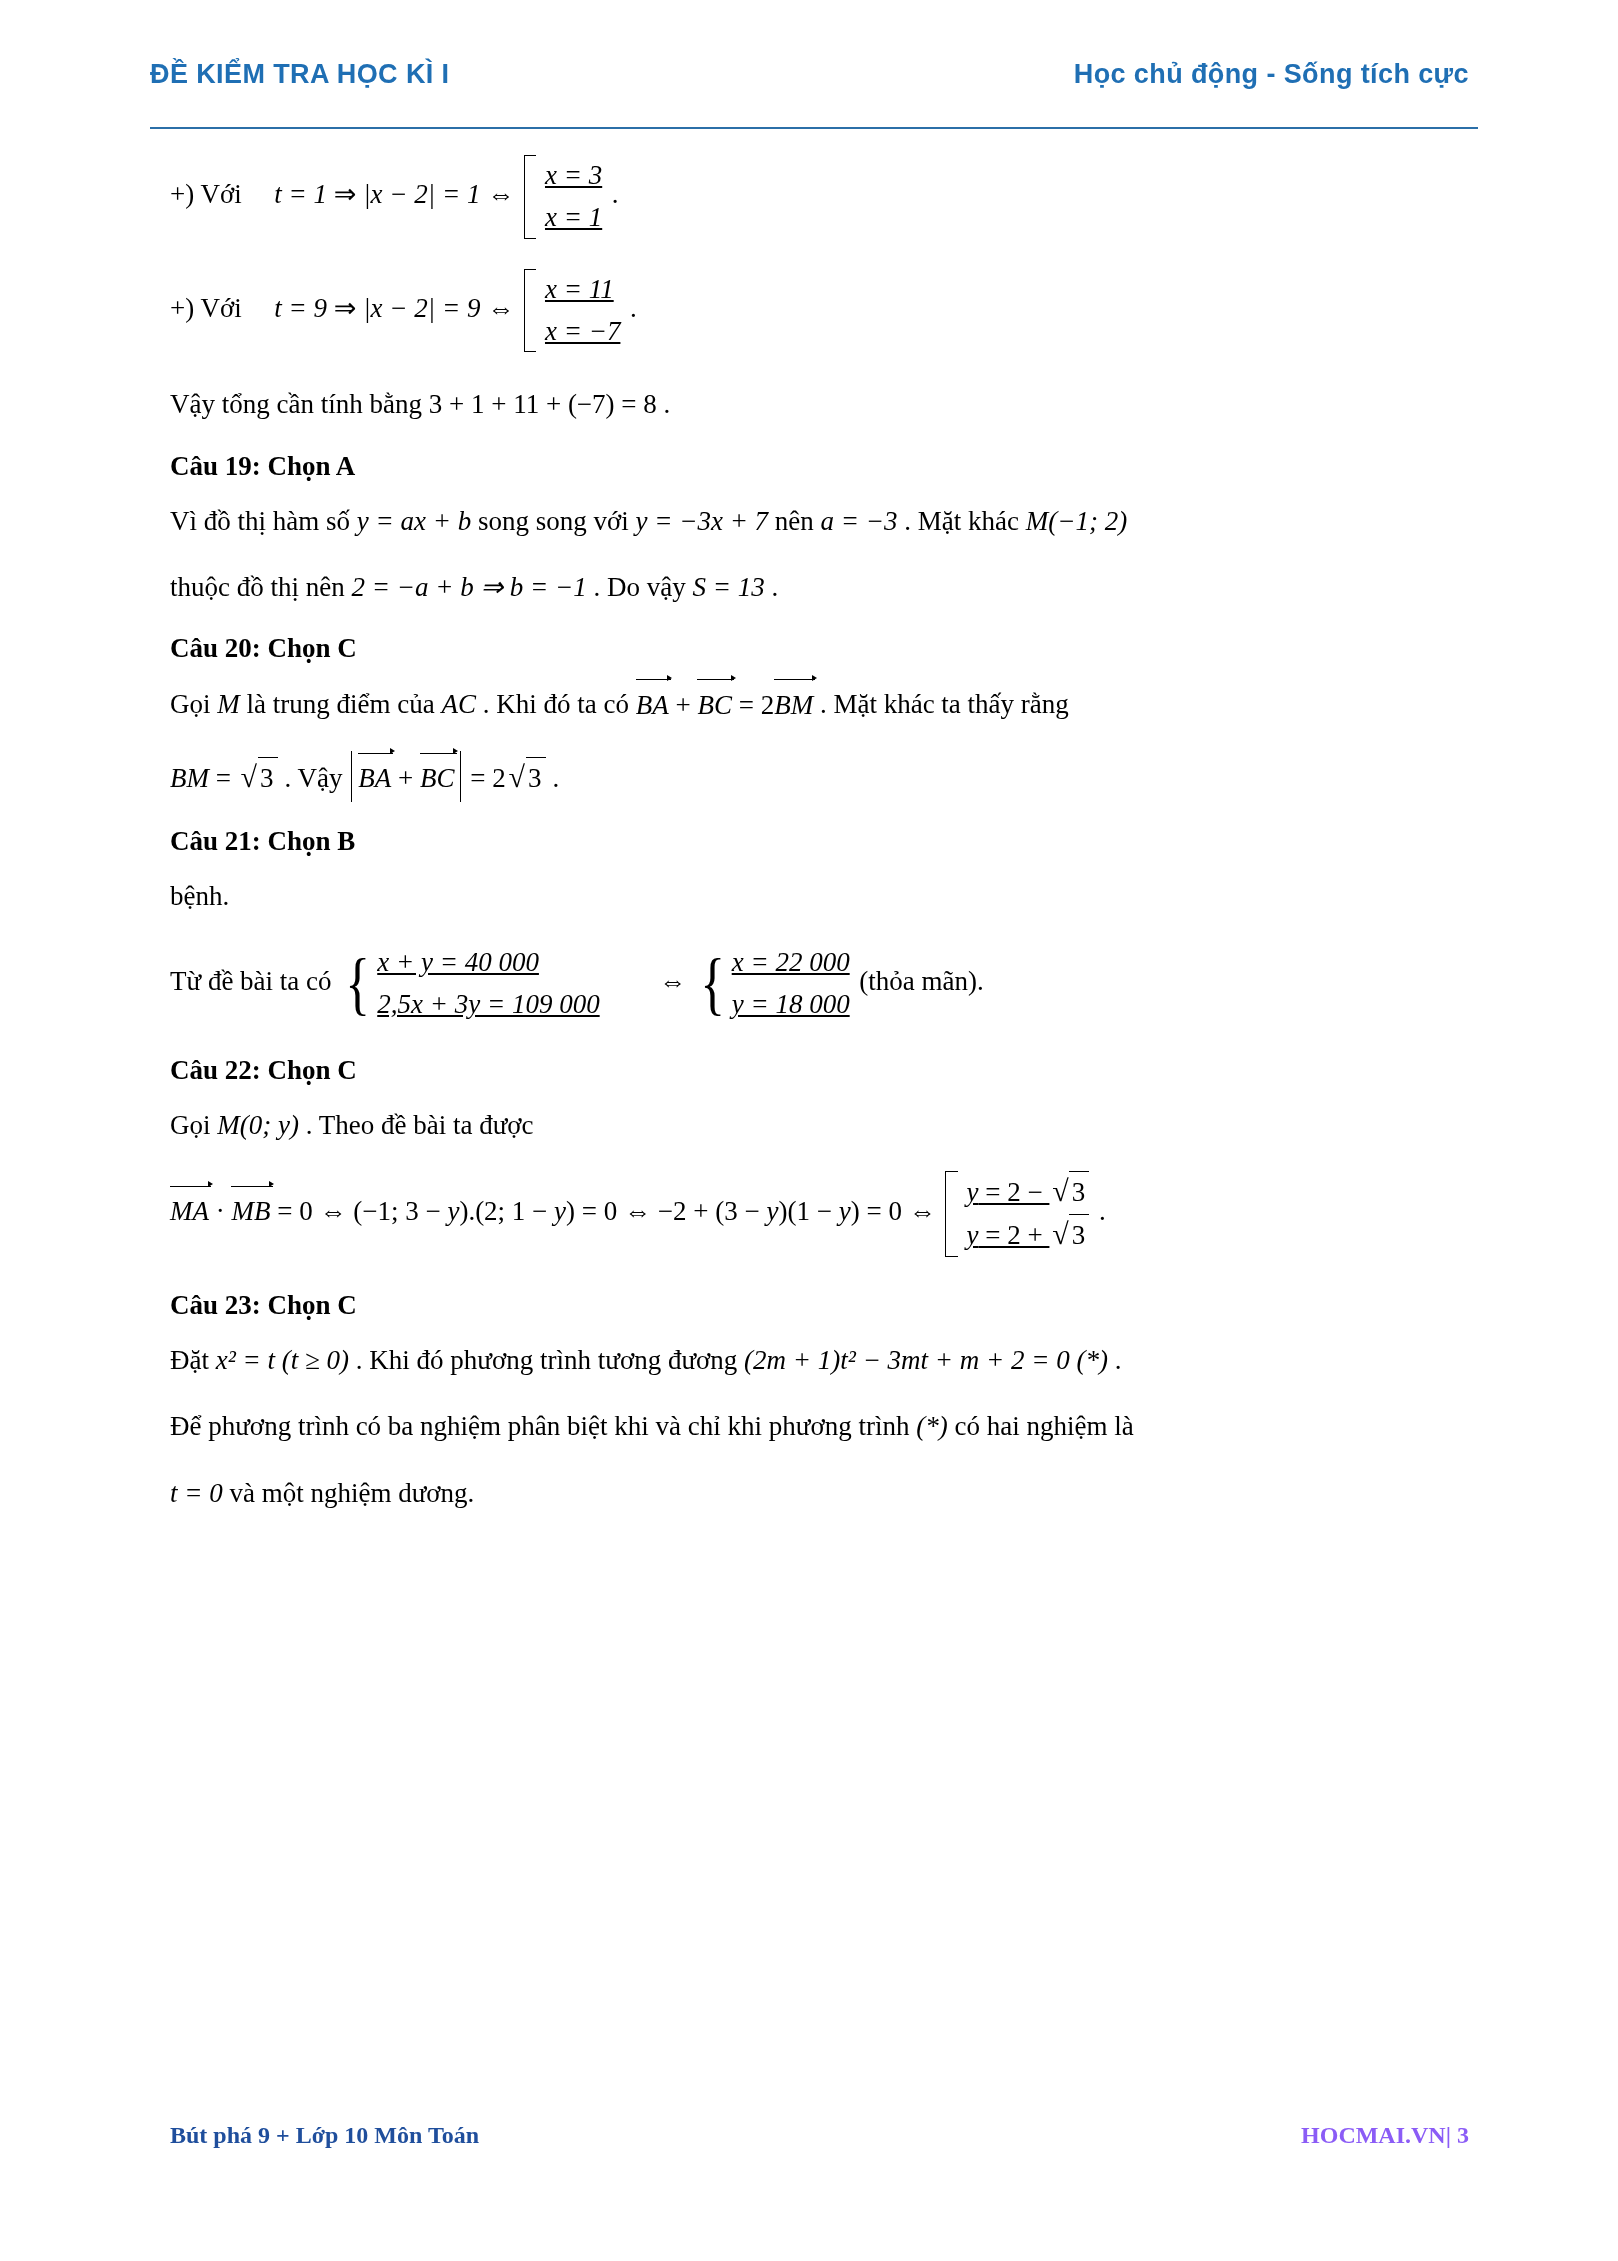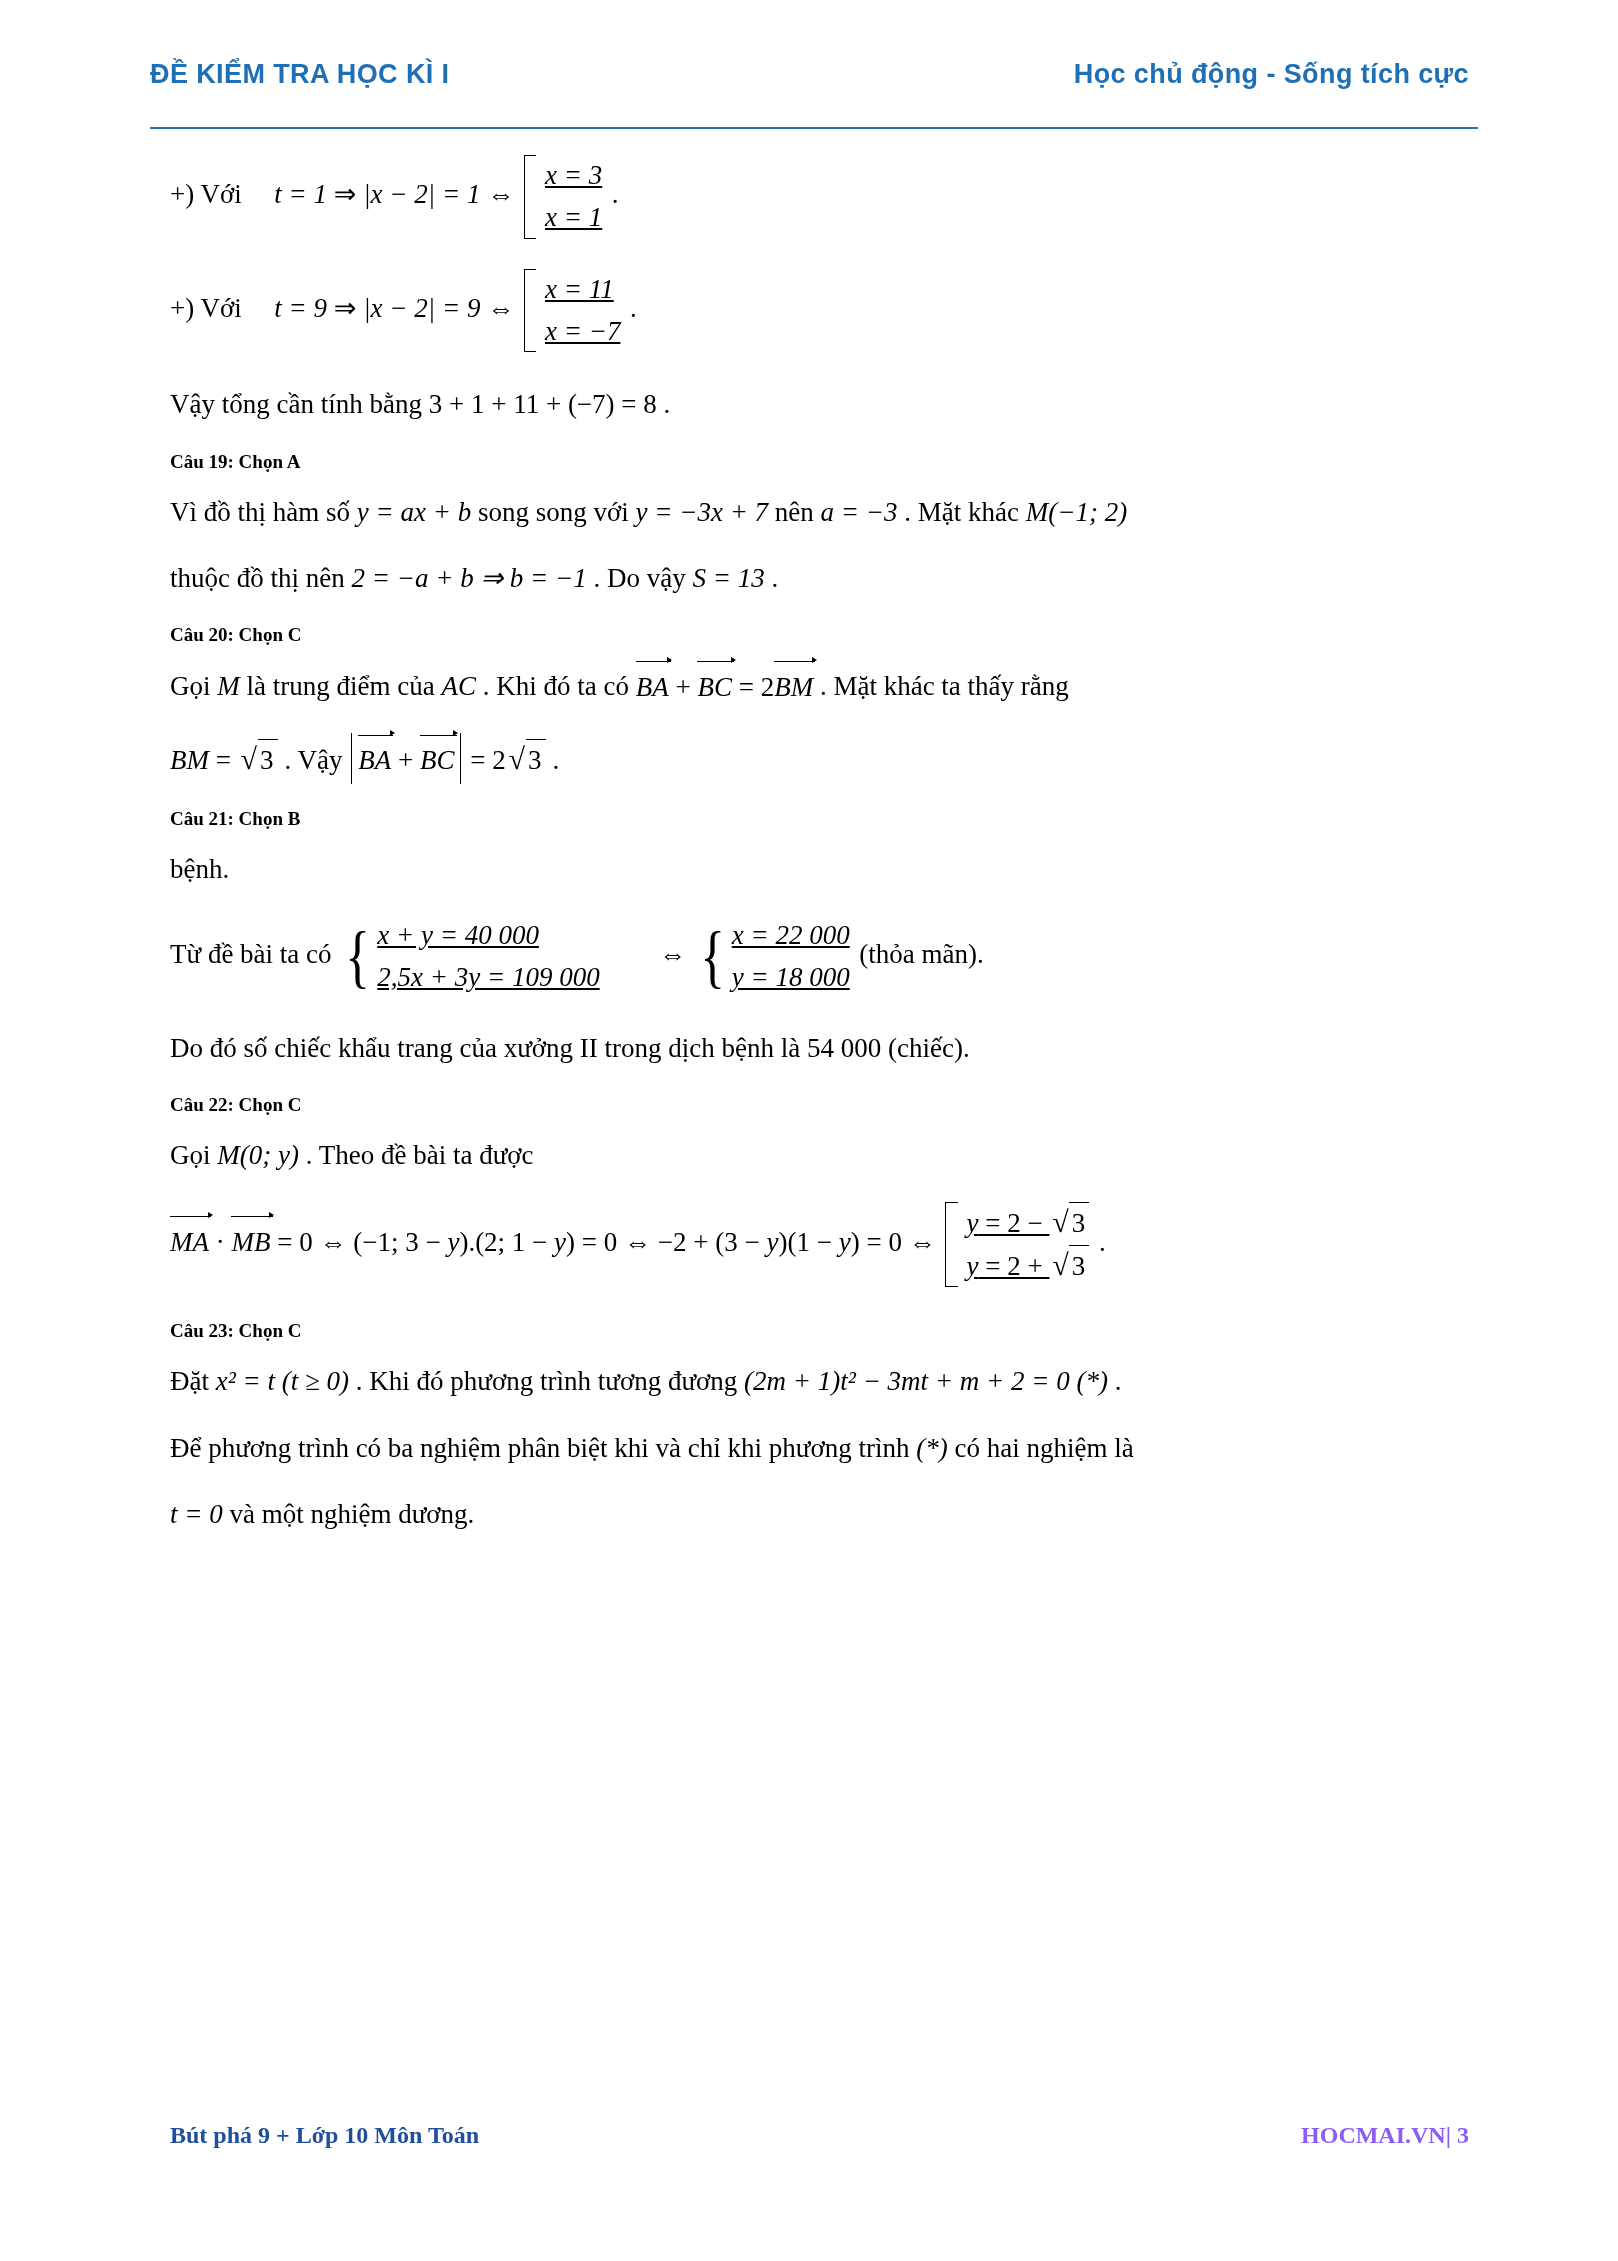--- a/index.html
+++ b/index.html
@@ -69,21 +69,21 @@
   }
   .para {
     margin: 0 0 24.5px 0;
     font-size: 27px;
     line-height: 1.55;
     text-align: justify;
   }
   .para.tight { margin-bottom: 14.4px; }
   .heading {
     font-weight: bold;
-    font-size: 19px;
+    font-size: 27px;
     margin: 21.6px 0 19px 0;
     font-family: "Liberation Serif", serif;
   }
   
   .mi { font-family: "Liberation Serif", serif; font-style: italic; }
   .mn, .mo { font-family: "Liberation Serif", serif; font-style: normal; }
   .math { white-space: nowrap; font-size: 27px; }
   .vec {
     position: relative;
     display: inline-block;
@@ -274,25 +274,20 @@
       <span class="sys">
         <span class="delim">{</span>
         <span class="rows">
           <span class="math mi">x = 22 000</span>
           <span class="math mi">y = 18 000</span>
         </span>
       </span>
       <span>(thỏa mãn).</span>
     </div>
 
-    <div class="para">
-      <span>Do đó số chiếc khẩu trang của xưởng II trong dịch bệnh là</span>
-      <span class="math mn">54 000</span>
-      <span>(chiếc).</span>
-    </div>
 
     <div class="heading">Câu 22: Chọn C</div>
     <div class="para">
       <span>Gọi</span>
       <span class="math mi">M(0; y)</span>
       <span>. Theo đề bài ta được</span>
     </div>
 
     <div class="para" style="margin-bottom:33px;">
       <span class="math">

